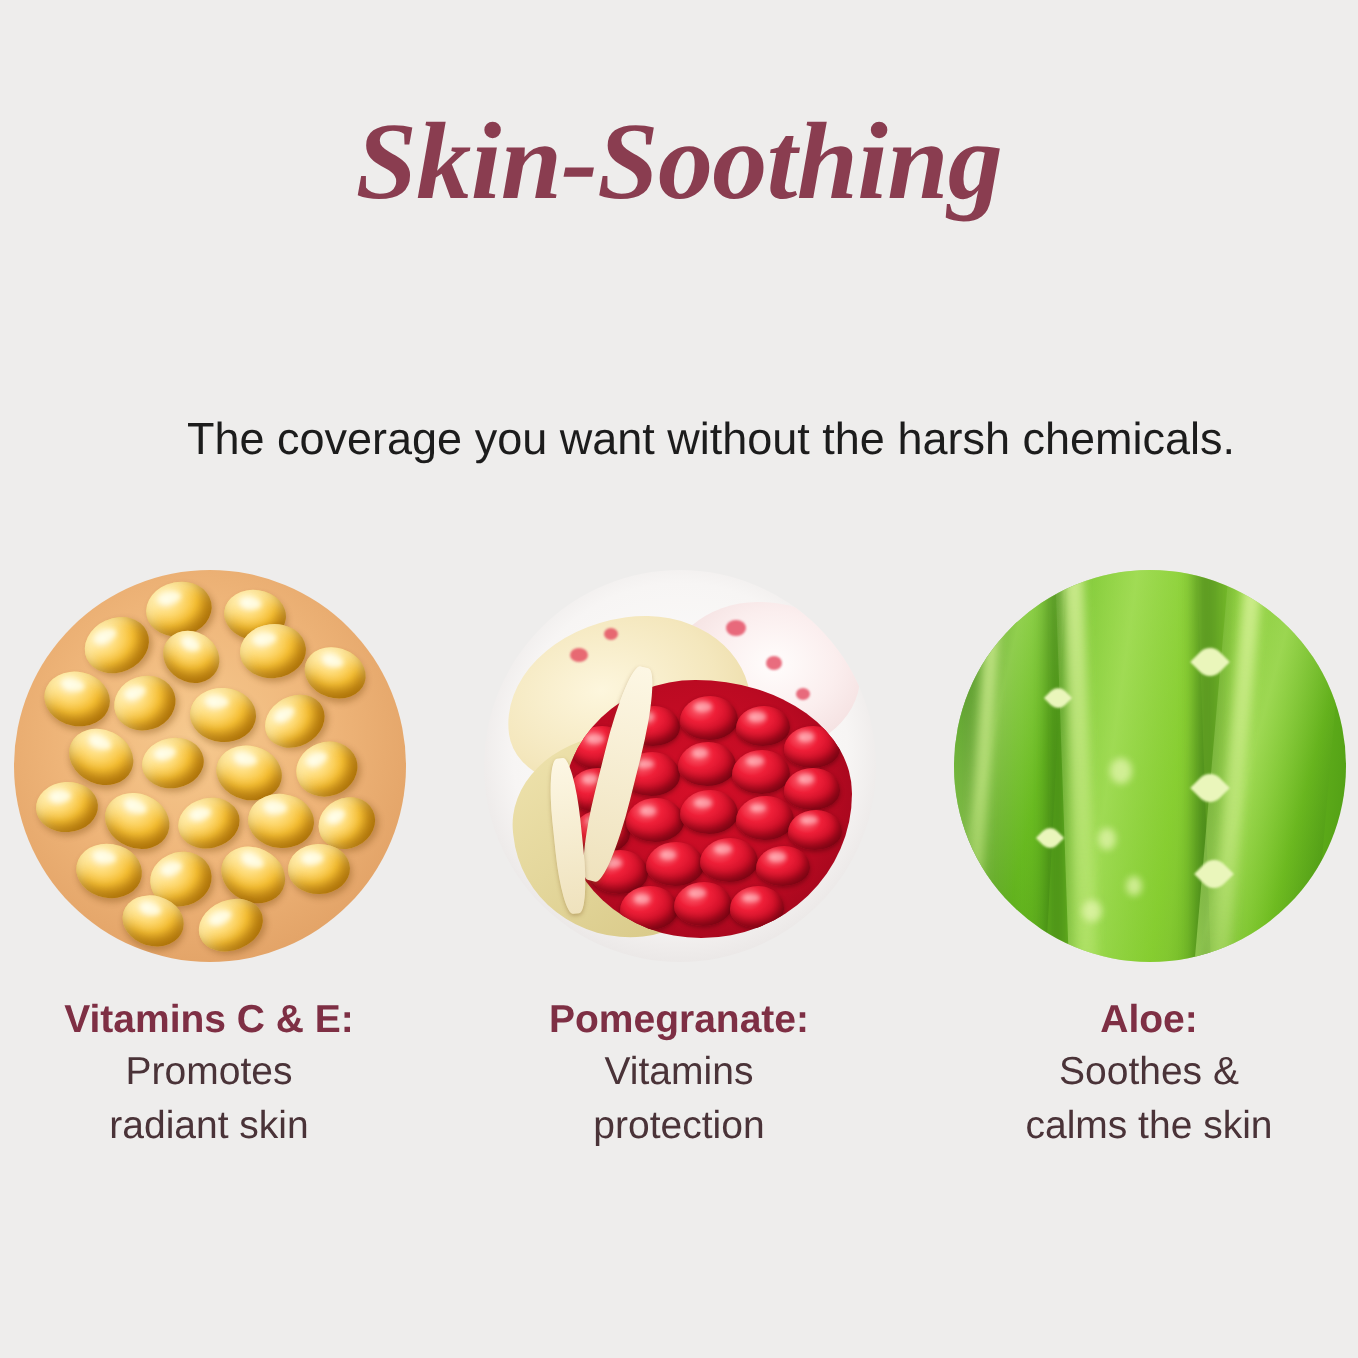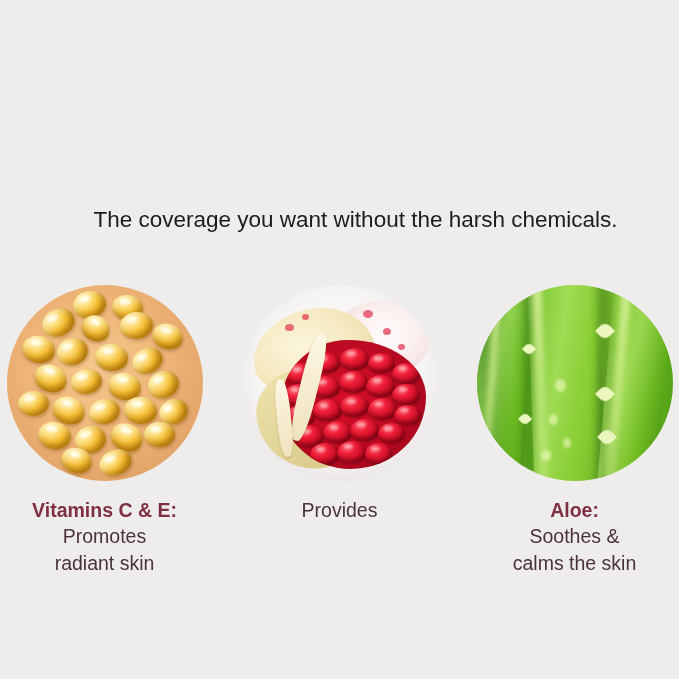--- a/index.html
+++ b/index.html
@@ -255,20 +255,21 @@
     display: block;
     white-space: nowrap;
   }
 </style>
 </head>
 <body>
 
 <div class="page">
 
   <div class="headline">
+    <span class="headline-line">Skin-Soothing</span>
   </div>
 
   <div class="subtitle">The coverage you want without the harsh chemicals.</div>
 
   <div class="ingredients">
 
     <div class="ingredient">
       <div class="circle circle-capsules">
         <div class="cap" style="left:34%;top:3%;width:17%;height:14%;transform:rotate(-12deg)"></div>
         <div class="cap" style="left:54%;top:5%;width:16%;height:13%;transform:rotate(8deg)"></div>
@@ -336,22 +337,24 @@
         </div>
         <div class="pom-membrane" style="left:30%;top:24%;width:9%;height:56%;transform:rotate(14deg)"></div>
         <div class="pom-membrane" style="left:18%;top:48%;width:7%;height:40%;transform:rotate(-6deg)"></div>
         <div class="pom-speck" style="left:22%;top:20%;width:9px;height:7px"></div>
         <div class="pom-speck" style="left:31%;top:15%;width:7px;height:6px"></div>
         <div class="pom-speck" style="left:62%;top:13%;width:10px;height:8px"></div>
         <div class="pom-speck" style="left:72%;top:22%;width:8px;height:7px"></div>
         <div class="pom-speck" style="left:80%;top:30%;width:7px;height:6px"></div>
       </div>
       <div class="caption">
+        <span class="caption-title">Pomegranate:</span>
         <span class="caption-body">
-          <span>Provides</span>
+          <span>Vitamins</span>
+          <span>protection</span>
         </span>
       </div>
     </div>
 
     <div class="ingredient">
       <div class="circle circle-aloe">
         <div class="leaf-shadow" style="left:2%;width:14%"></div>
         <div class="leaf" style="left:0%;width:26%;transform:rotate(3deg)"></div>
         <div class="leaf-shadow" style="left:24%;width:8%"></div>
         <div class="leaf-highlight" style="left:6%;top:-10%;width:7px;height:120%;transform:rotate(4deg)"></div>

